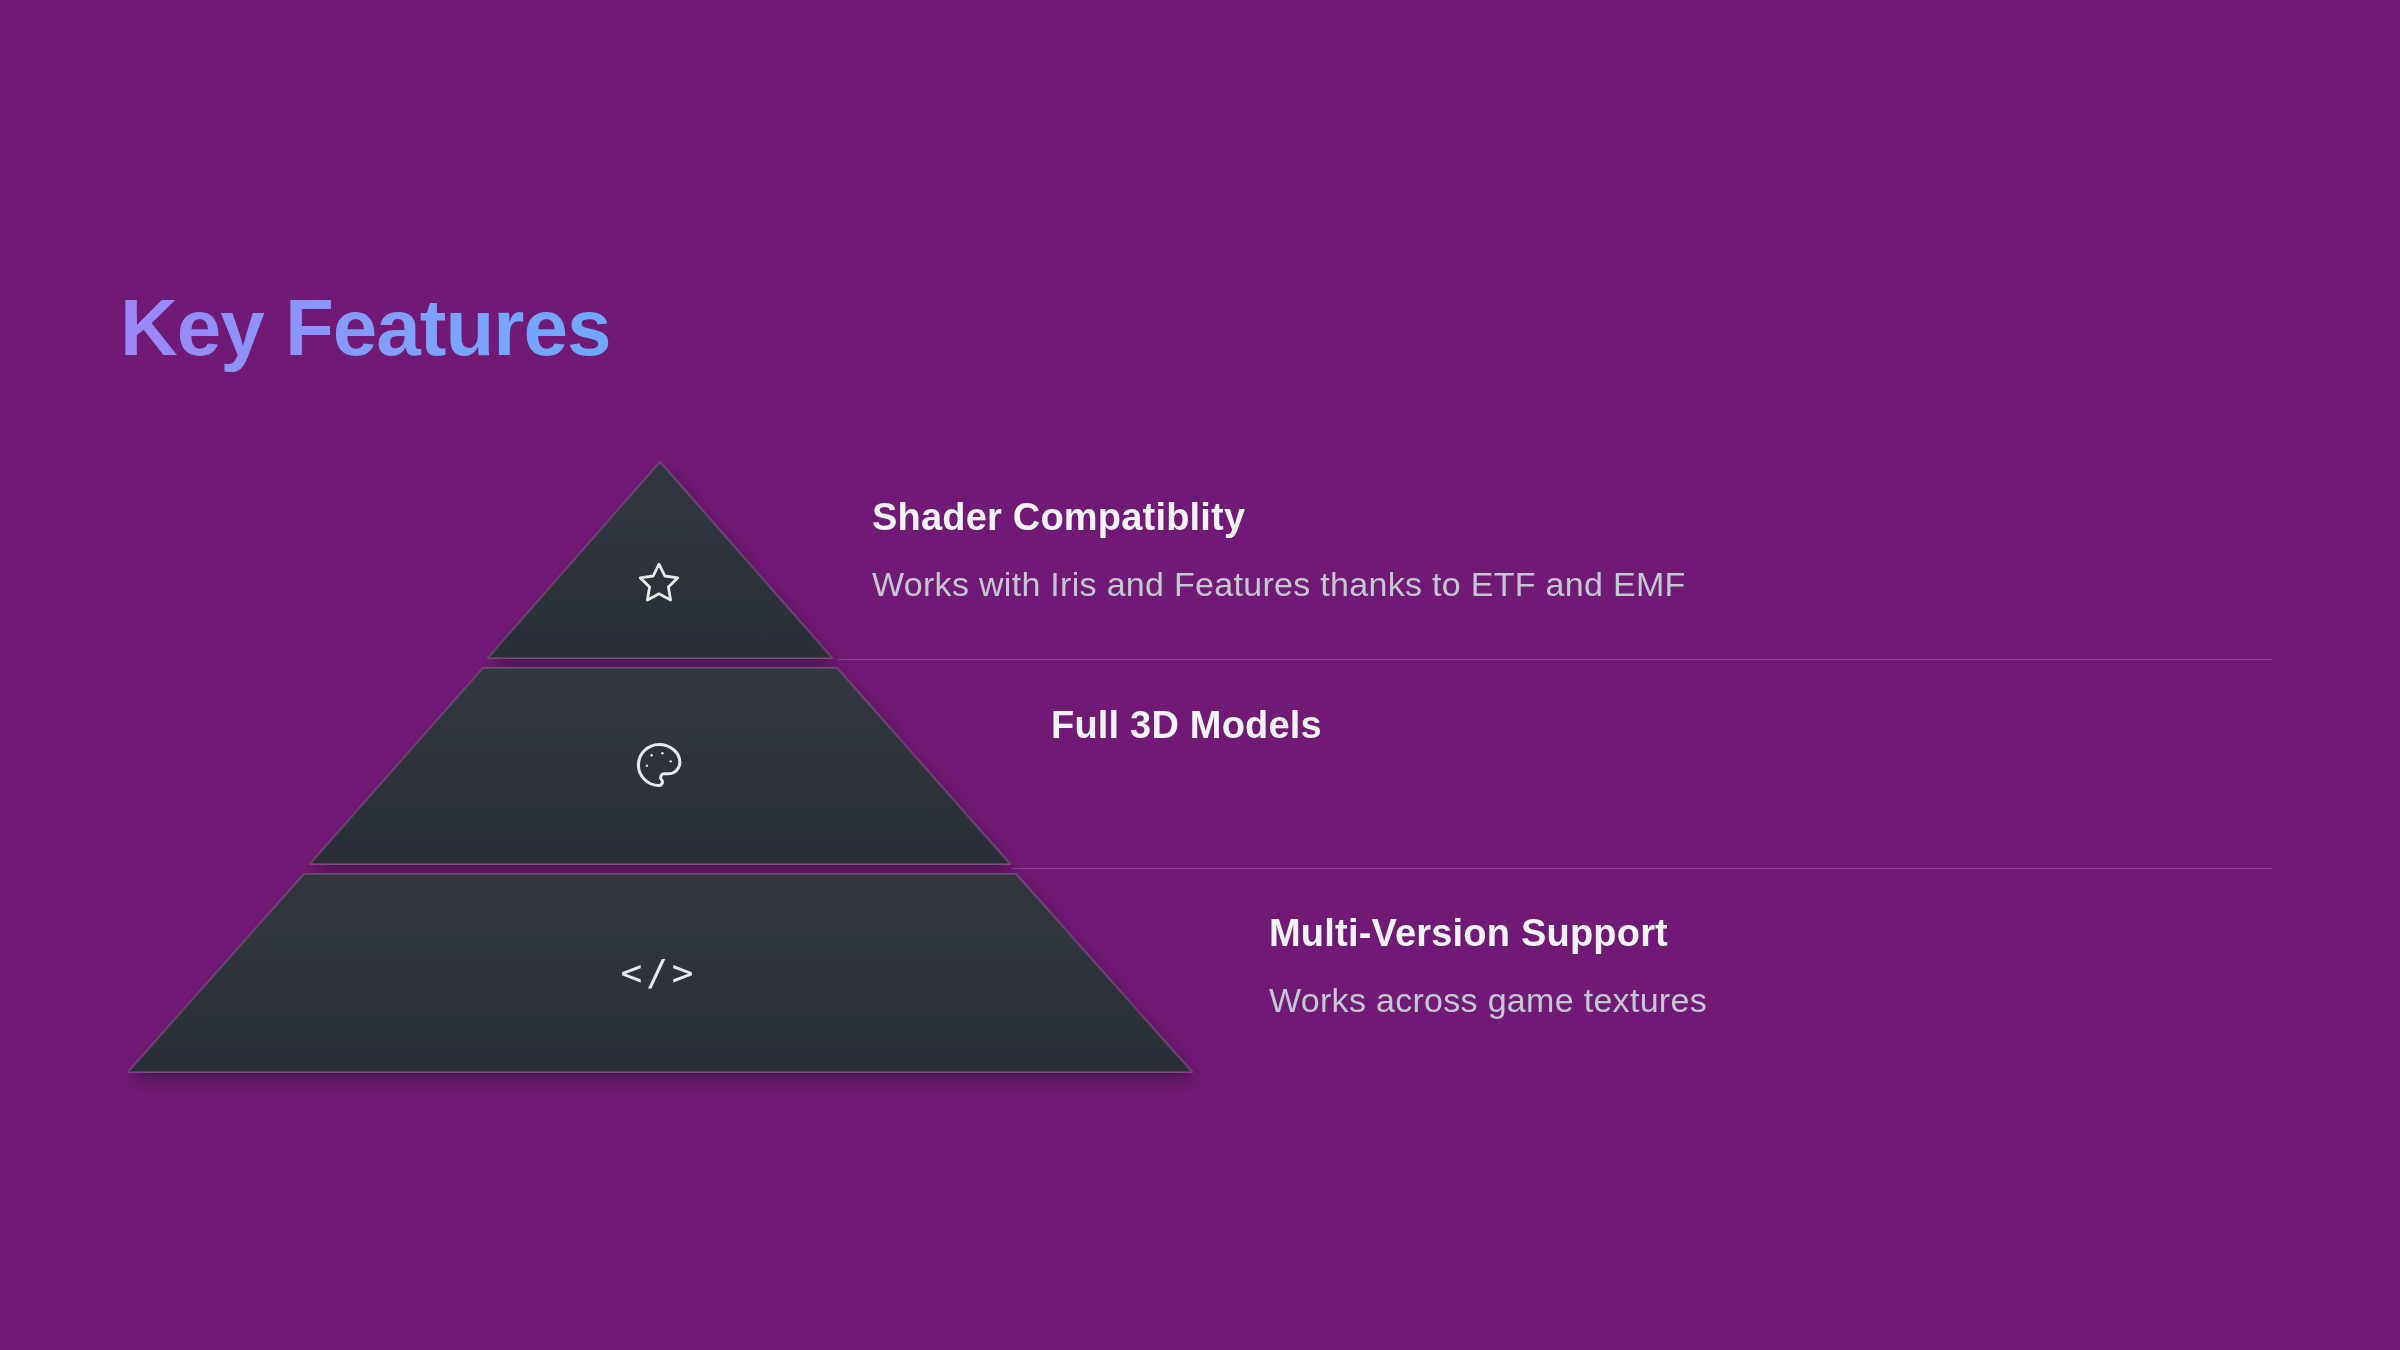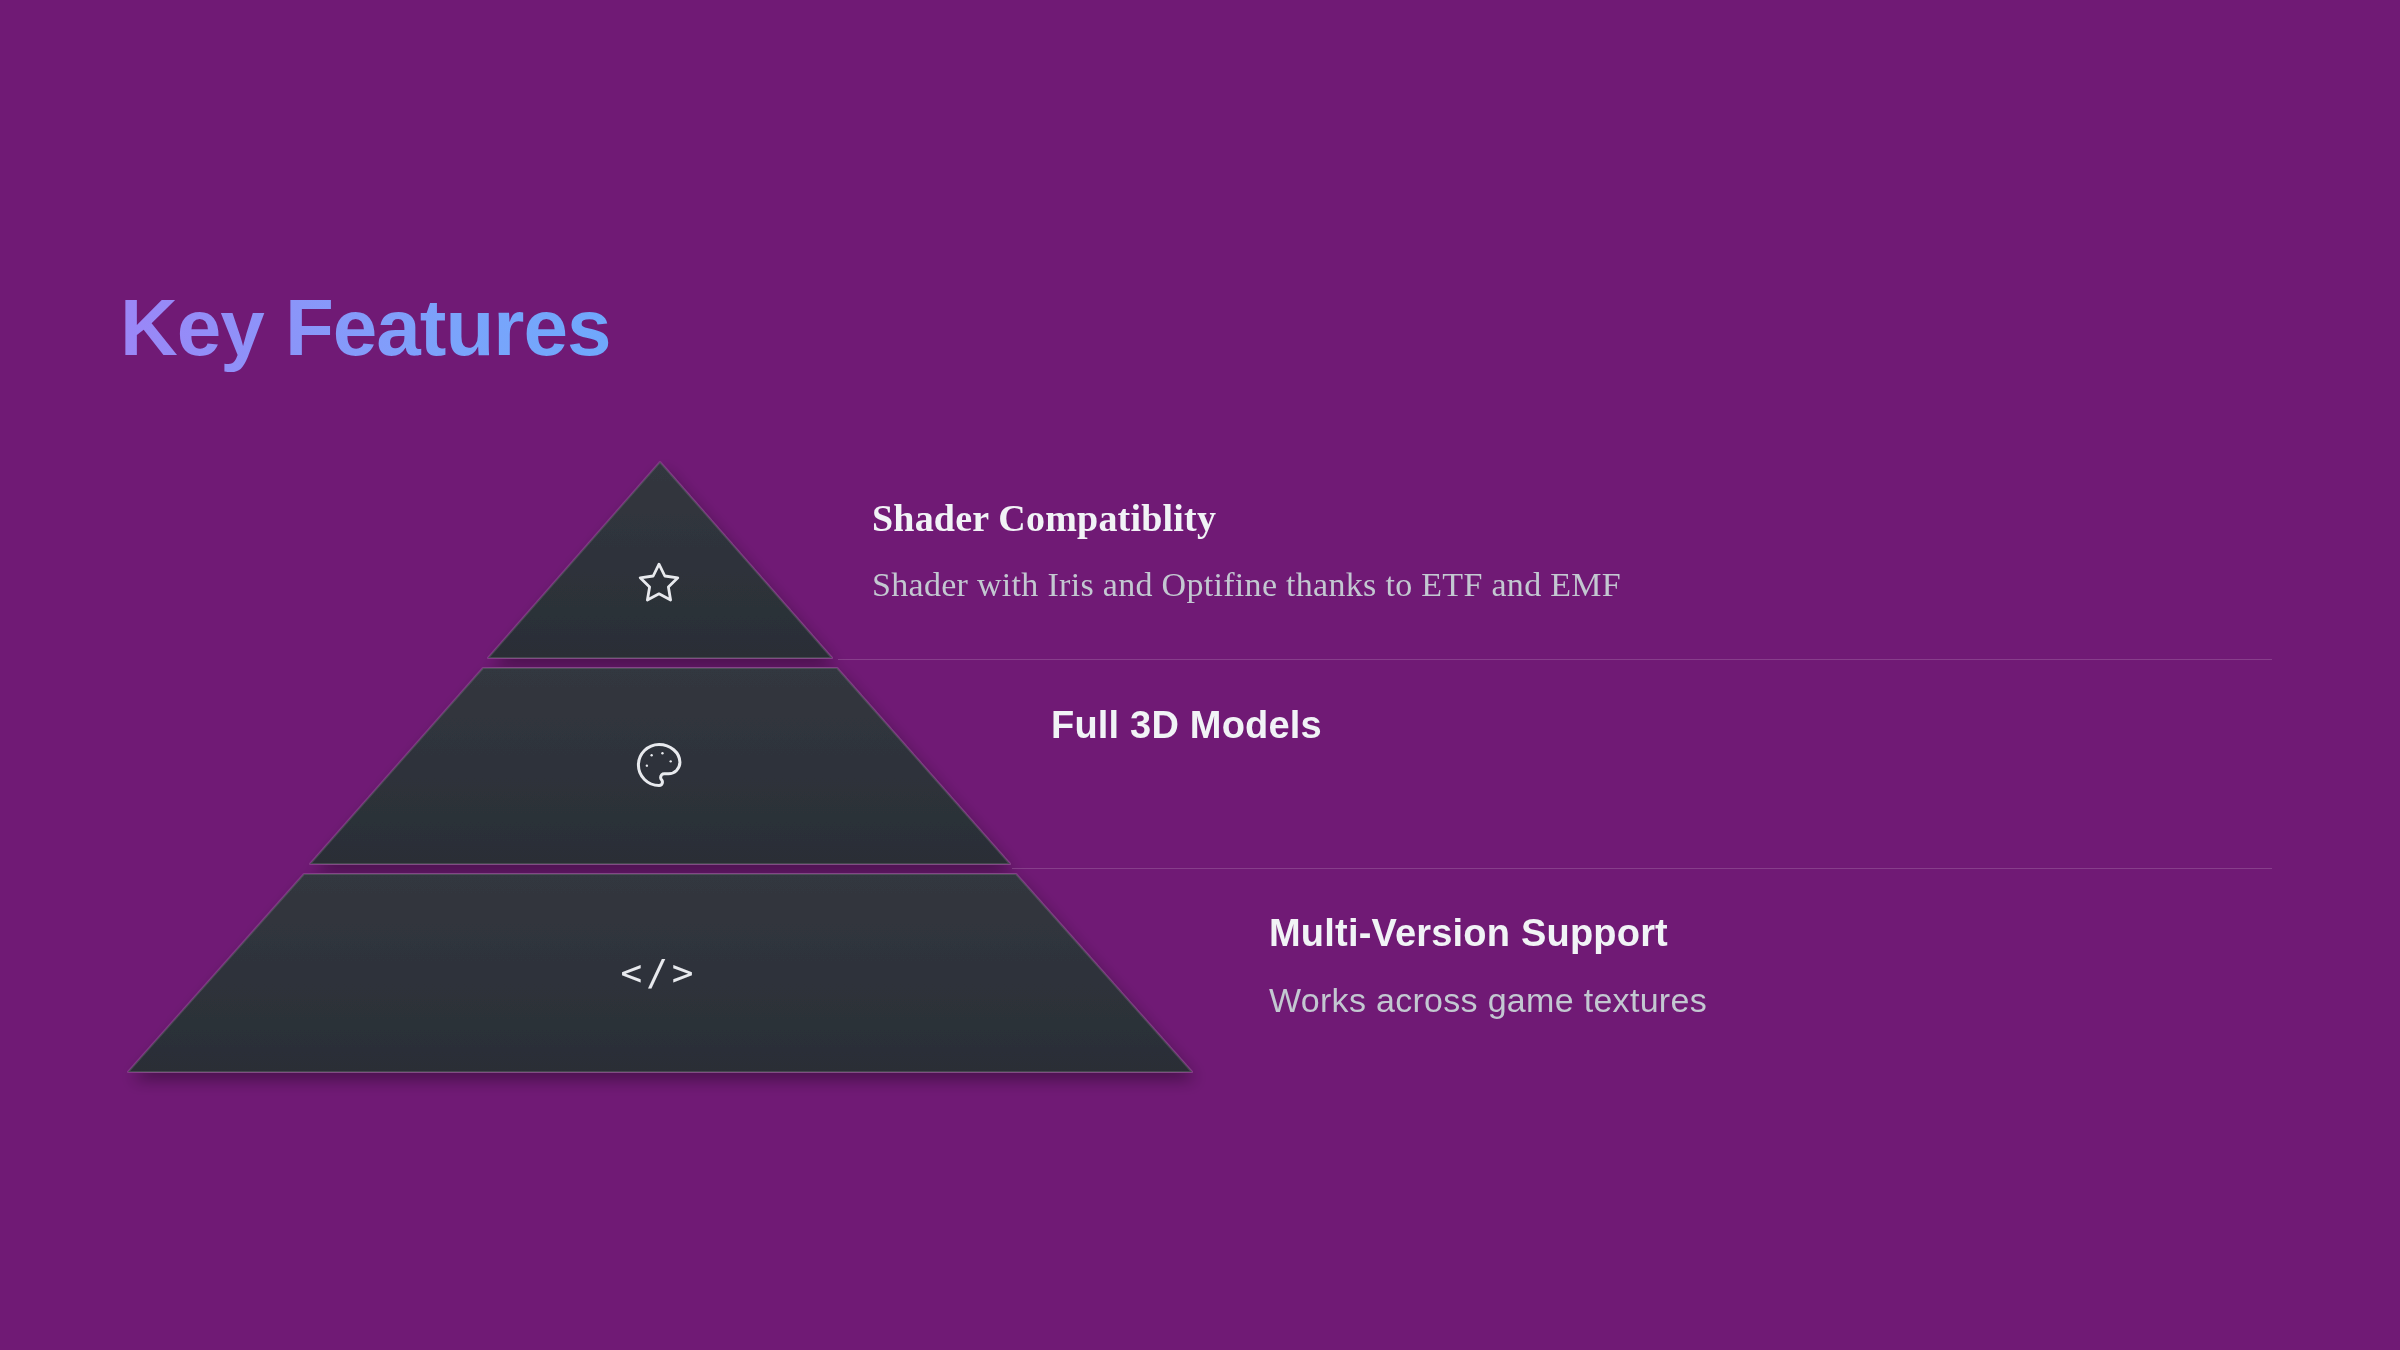--- a/index.html
+++ b/index.html
@@ -50,21 +50,21 @@
     font-weight:400;
     letter-spacing:0.3px;
     color:#c3c8d1;
   }
   .divider{
     position:absolute;
     height:1px;
     background:rgba(255,255,255,0.16);
   }
   
-  .feature-1{left:872px;top:496px;font-family:Liberation Serif, serif;}
+  .feature-1{left:872px;top:496px;}
   .feature-2{left:1051px;top:704px;}
   .feature-3{left:1229px;top:912px;margin-left:40px;}
   .divider-1{left:838px;top:659px;width:1434px;}
   .divider-2{left:1012px;top:868px;width:1260px;}
   .icon-star{left:634px;top:558px;width:50px;height:50px;}
   .icon-palette{left:632px;top:738px;width:54px;height:54px;}
   .icon-code{left:609px;top:948px;width:100px;height:48px;}
 </style>
 </head>
 <body>
@@ -105,21 +105,21 @@
       <circle cx="6.4" cy="12.3" r="0.55" fill="#e8eaee" stroke="none"></circle>
     </svg>
   </div>
 
   <div class="tier-icon icon-code">
     <span class="code-glyph">&lt;/&gt;</span>
   </div>
 
   <div class="feature feature-1">
     <h2>Shader Compatiblity</h2>
-    <p>Shader with Iris and Optifine thanks to ETF and EMF</p>
+    <p>Works with Iris and Features thanks to ETF and EMF</p>
   </div>
 
   <div class="divider divider-1"></div>
 
   <div class="feature feature-2">
     <h2>Full 3D Models</h2>
   </div>
 
   <div class="divider divider-2"></div>
 

